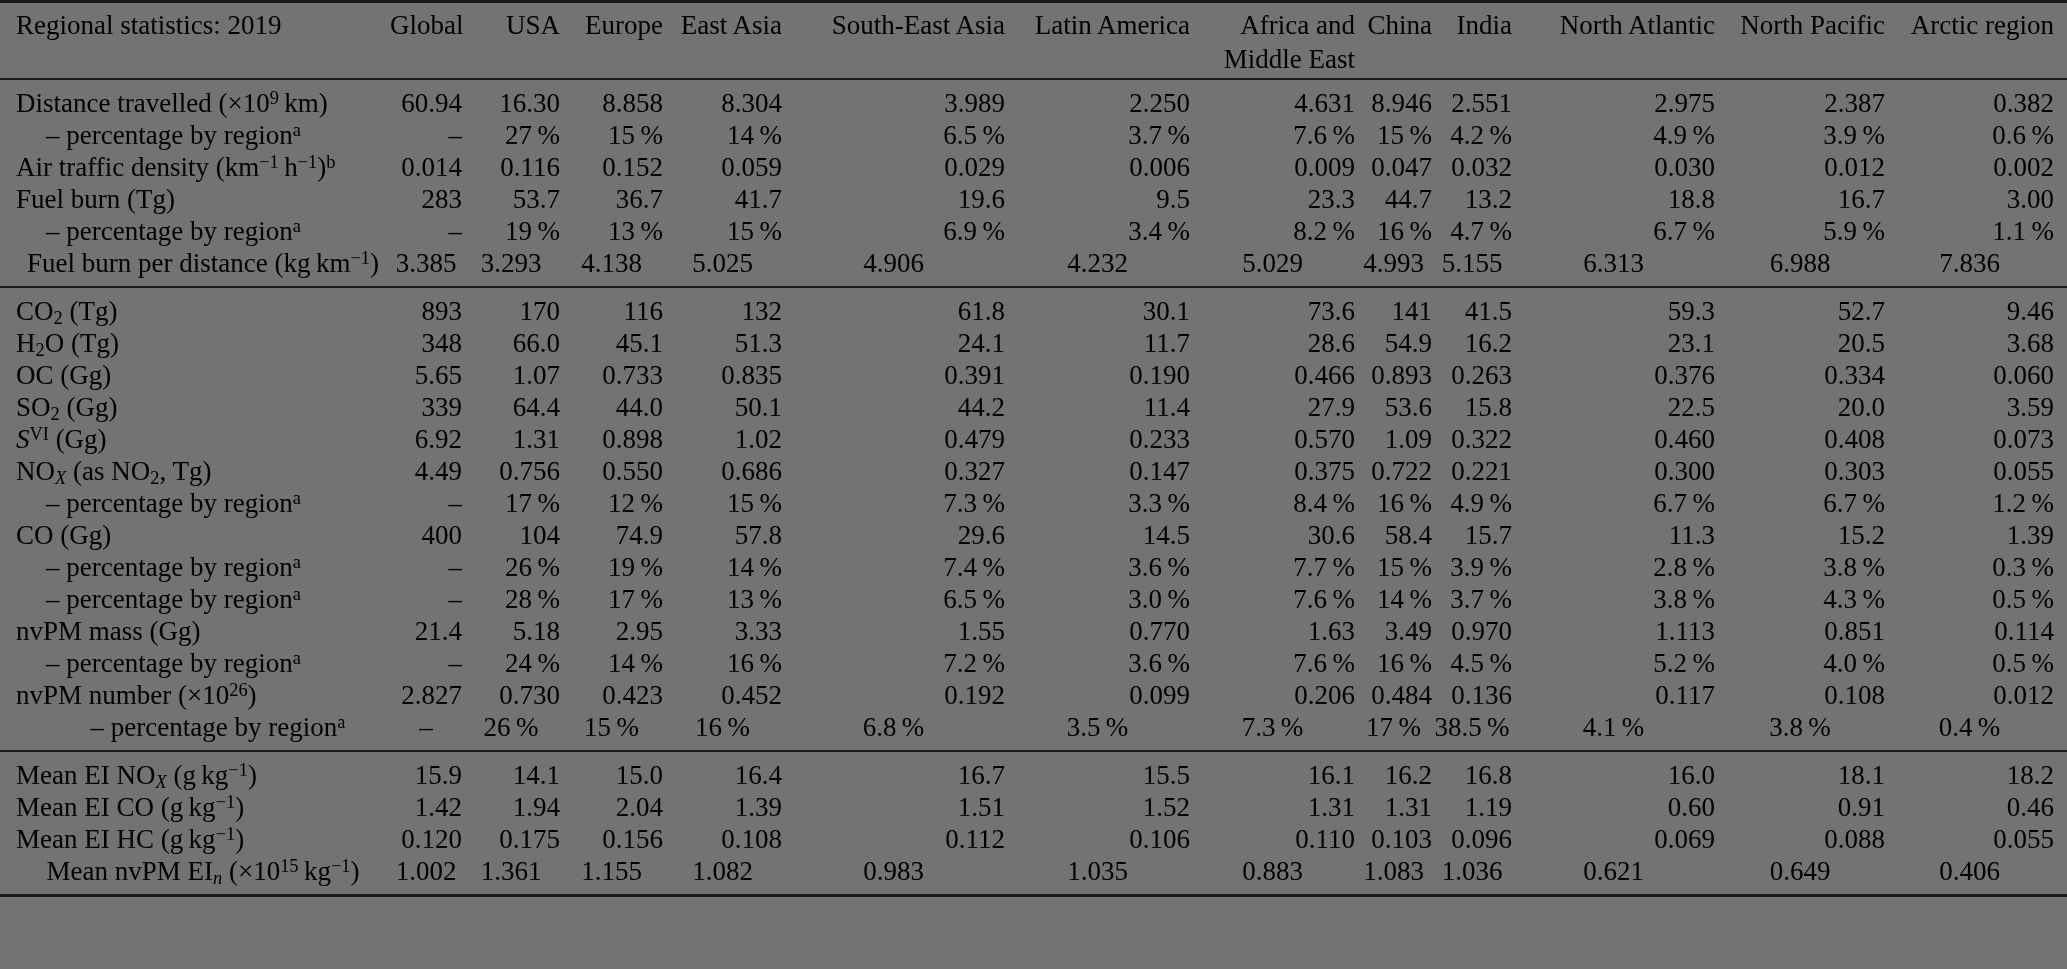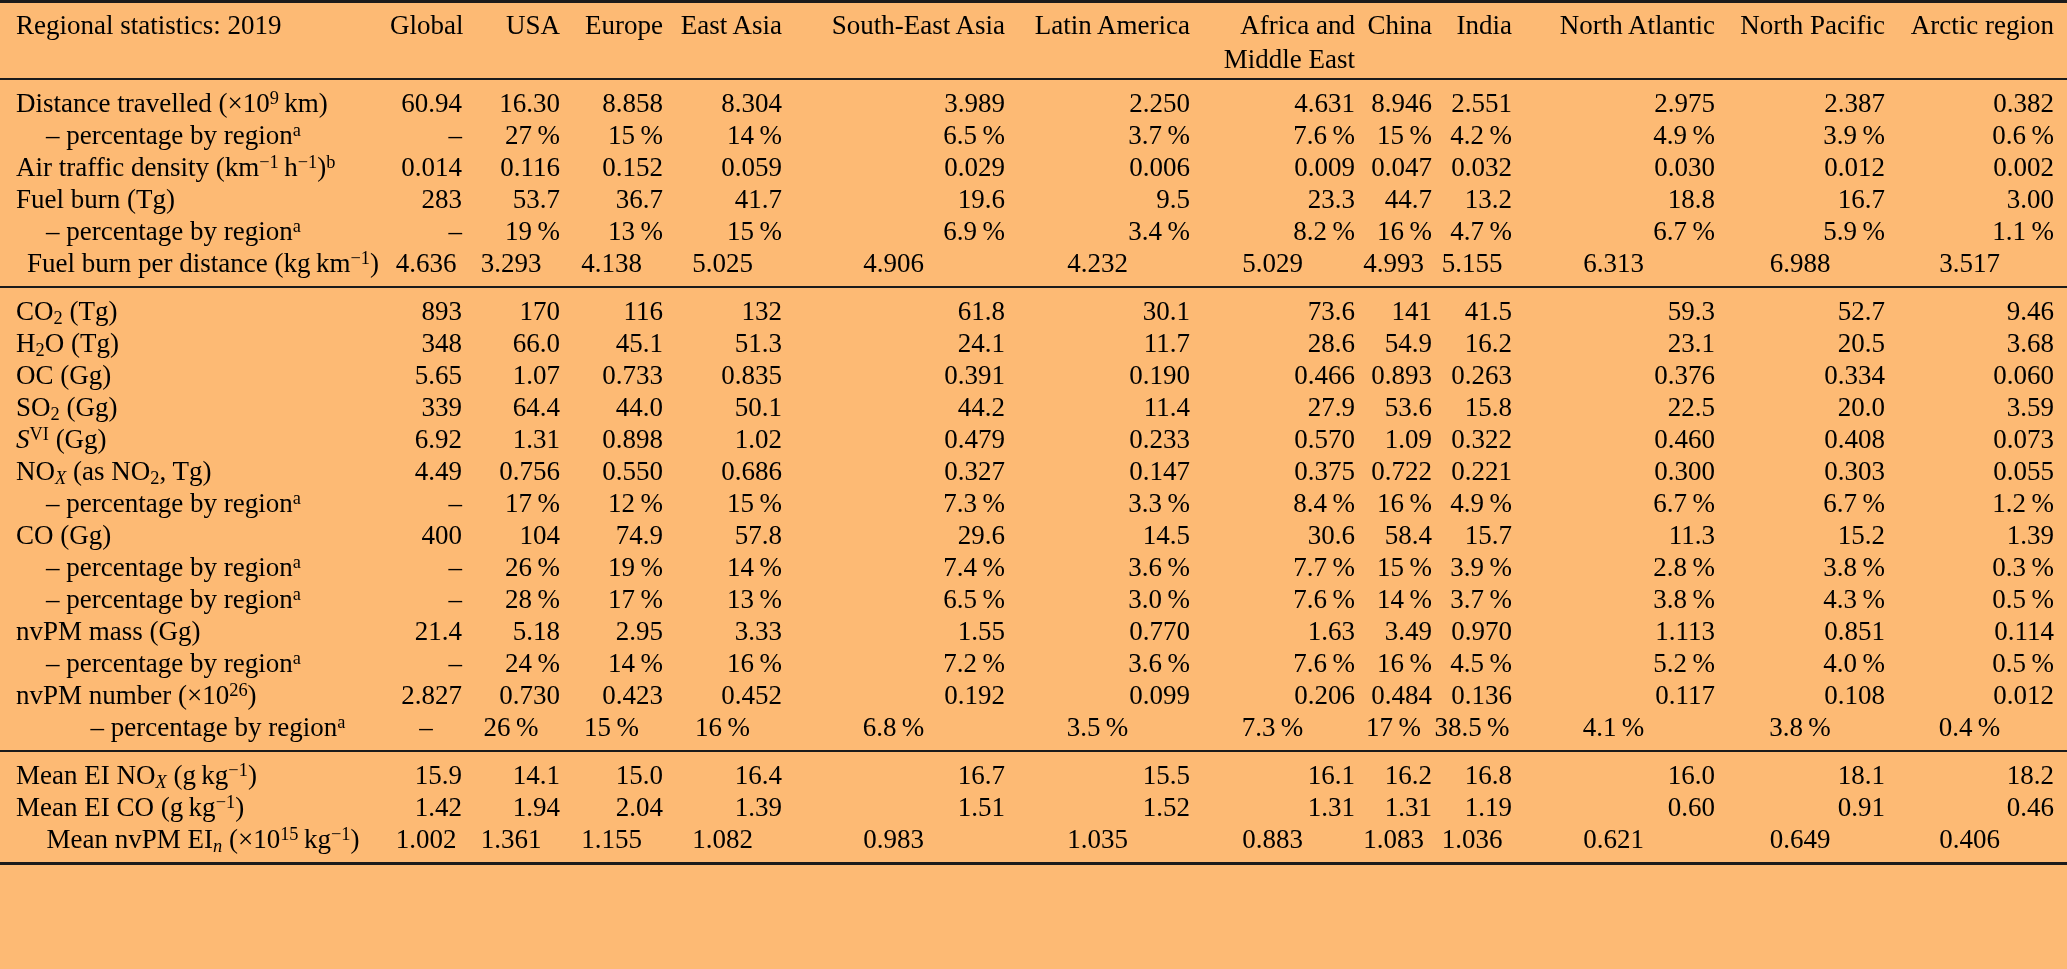--- a/index.html
+++ b/index.html
@@ -5,21 +5,21 @@
   html, body {
     margin: 0;
     padding: 0;
     background: #ffffff;
     width: 2067px;
     height: 969px;
     overflow: hidden;
     font-family: "Liberation Serif", "DejaVu Serif", serif;
     color: #000000;
   }
-  .page { width: 2067px; height: 969px; background: #fdba74; }
+  .page { width: 2067px; height: 969px; background: #737373; }
   table {
     border-collapse: collapse;
     table-layout: fixed;
     width: 2067px;
     border-bottom: 3px solid #1b1b1b;
   }
   th, td {
     font-size: 27px;
     font-weight: normal;
     padding: 0;
@@ -157,32 +157,32 @@
           <td class="num">3.4 %</td>
           <td class="num">8.2 %</td>
           <td class="num">16 %</td>
           <td class="num">4.7 %</td>
           <td class="num">6.7 %</td>
           <td class="num">5.9 %</td>
           <td class="num">1.1 %</td>
         </tr>
         <tr>
           <td class="label">Fuel burn per distance (kg km<sup>−1</sup>)</td>
-          <td class="num">4.636</td>
+          <td class="num">3.385</td>
           <td class="num">3.293</td>
           <td class="num">4.138</td>
           <td class="num">5.025</td>
           <td class="num">4.906</td>
           <td class="num">4.232</td>
           <td class="num">5.029</td>
           <td class="num">4.993</td>
           <td class="num">5.155</td>
           <td class="num">6.313</td>
           <td class="num">6.988</td>
-          <td class="num">3.517</td>
+          <td class="num">7.836</td>
         </tr>
       </tbody>
       <tbody class="section">
         <tr>
           <td class="label">CO<sub>2</sub> (Tg)</td>
           <td class="num">893</td>
           <td class="num">170</td>
           <td class="num">116</td>
           <td class="num">132</td>
           <td class="num">61.8</td>
@@ -415,20 +415,35 @@
           <td class="num">1.51</td>
           <td class="num">1.52</td>
           <td class="num">1.31</td>
           <td class="num">1.31</td>
           <td class="num">1.19</td>
           <td class="num">0.60</td>
           <td class="num">0.91</td>
           <td class="num">0.46</td>
         </tr>
         <tr>
+          <td class="label">Mean EI HC (g kg<sup>−1</sup>)</td>
+          <td class="num">0.120</td>
+          <td class="num">0.175</td>
+          <td class="num">0.156</td>
+          <td class="num">0.108</td>
+          <td class="num">0.112</td>
+          <td class="num">0.106</td>
+          <td class="num">0.110</td>
+          <td class="num">0.103</td>
+          <td class="num">0.096</td>
+          <td class="num">0.069</td>
+          <td class="num">0.088</td>
+          <td class="num">0.055</td>
+        </tr>
+        <tr>
           <td class="label">Mean nvPM EI<sub><i>n</i></sub> (×10<sup>15</sup> kg<sup>−1</sup>)</td>
           <td class="num">1.002</td>
           <td class="num">1.361</td>
           <td class="num">1.155</td>
           <td class="num">1.082</td>
           <td class="num">0.983</td>
           <td class="num">1.035</td>
           <td class="num">0.883</td>
           <td class="num">1.083</td>
           <td class="num">1.036</td>

